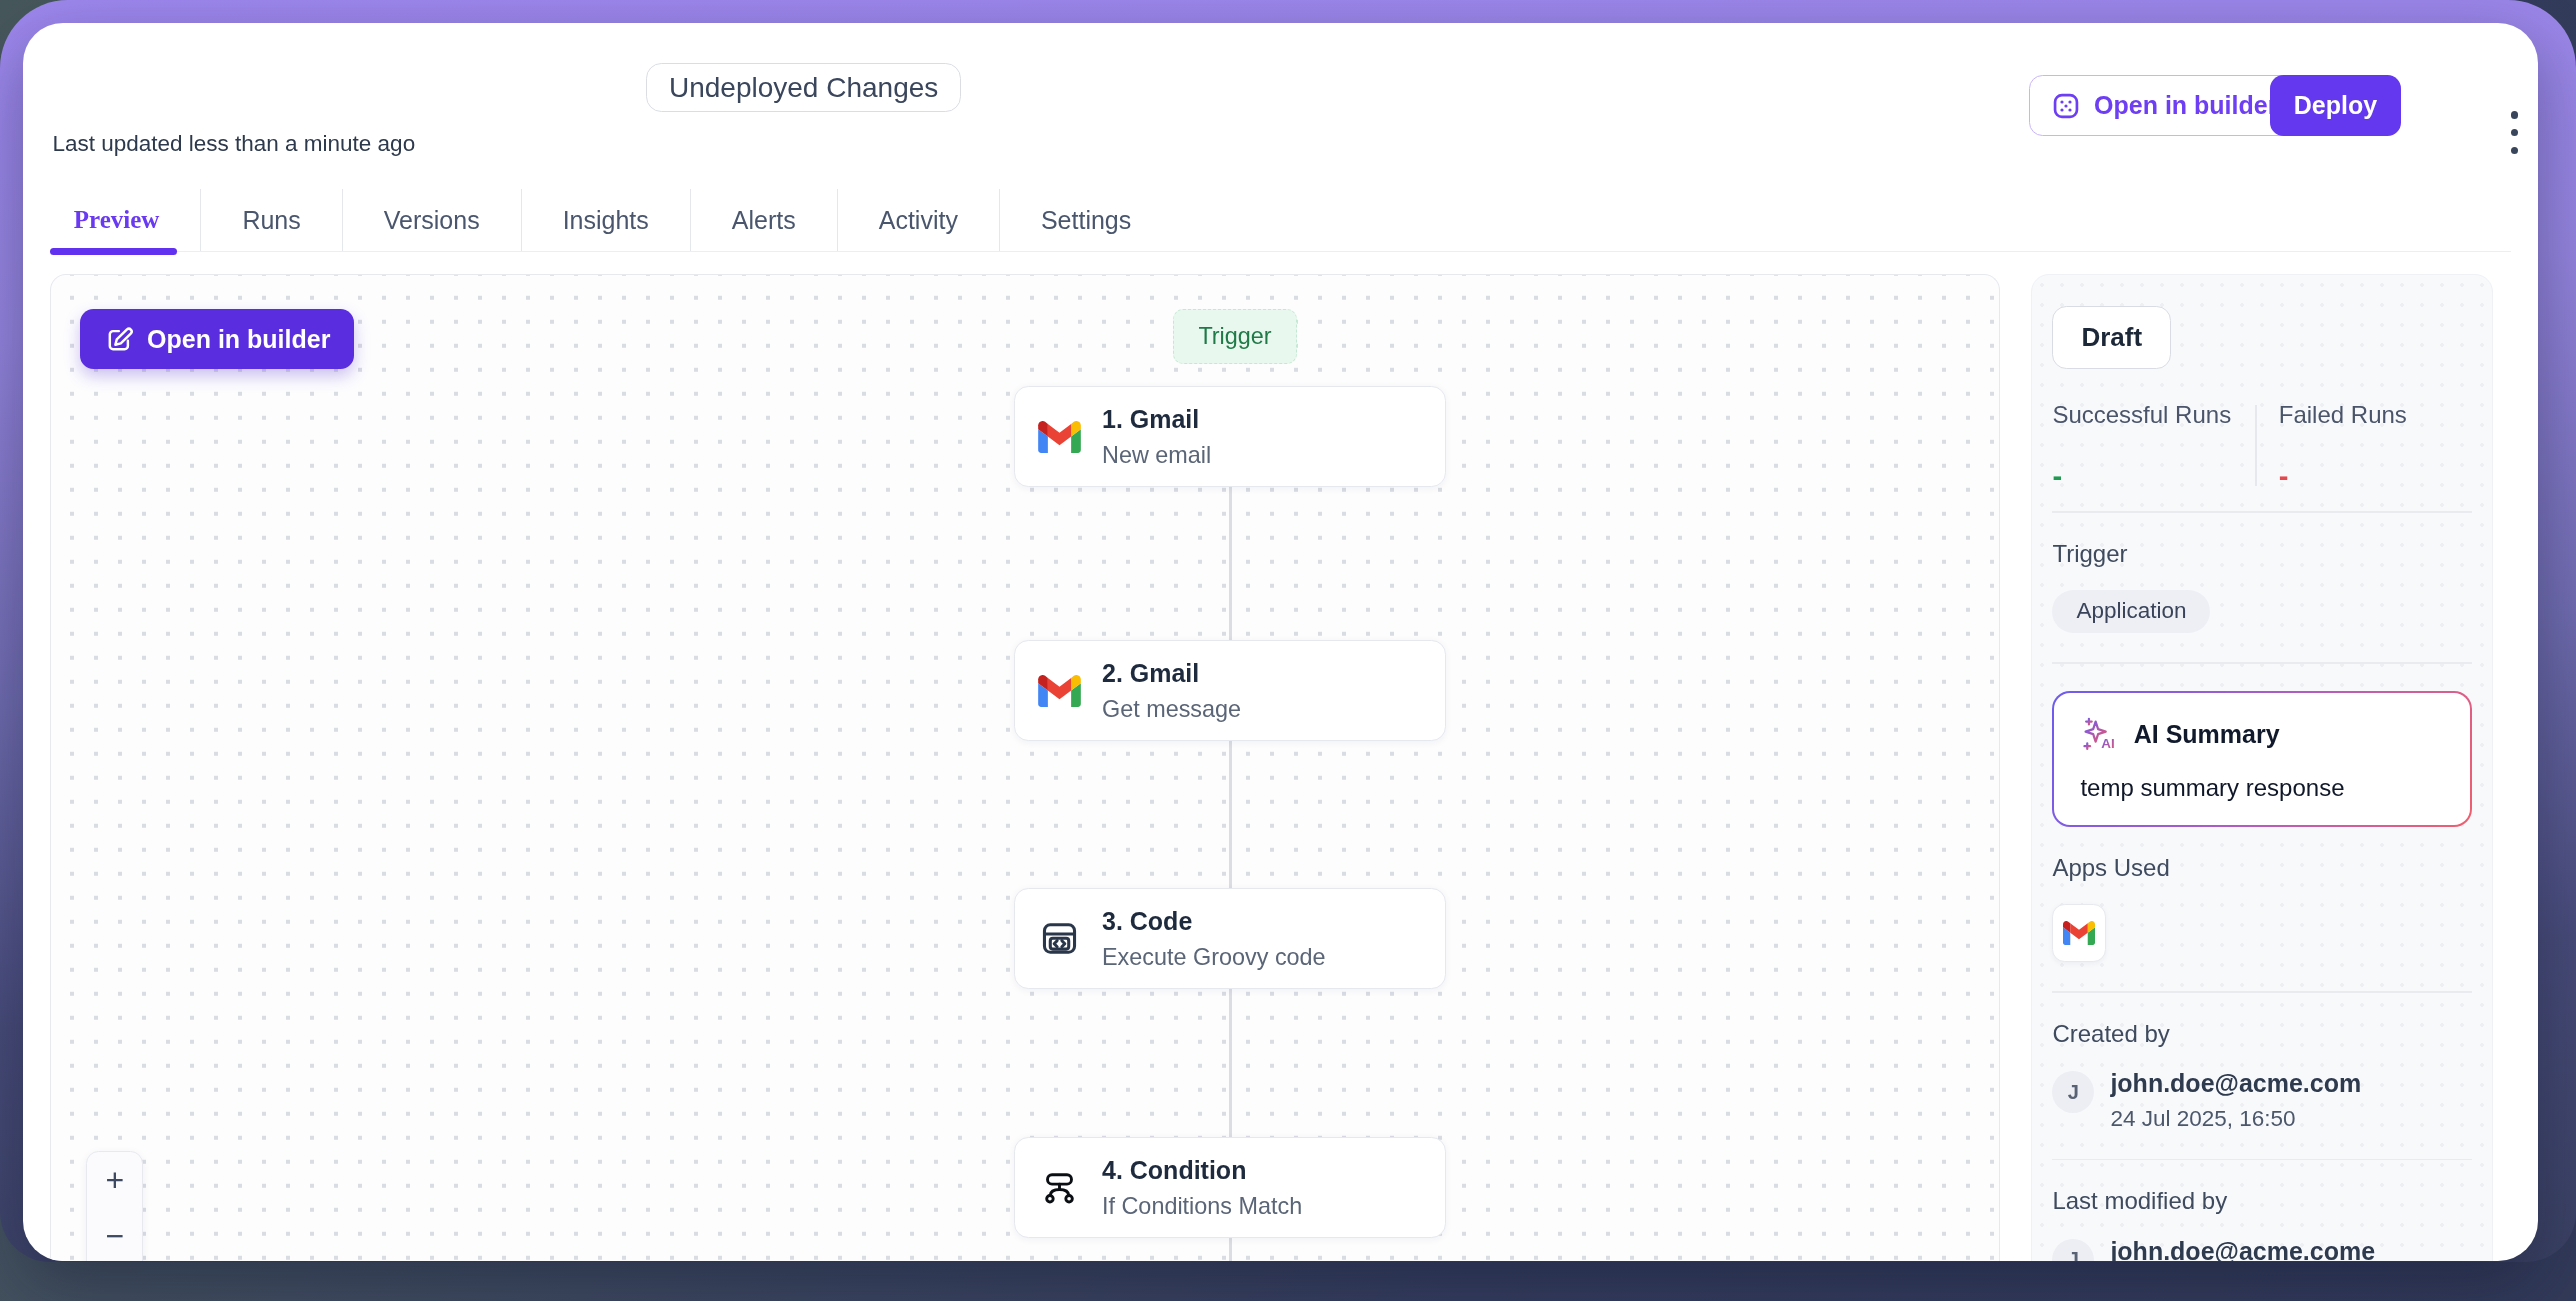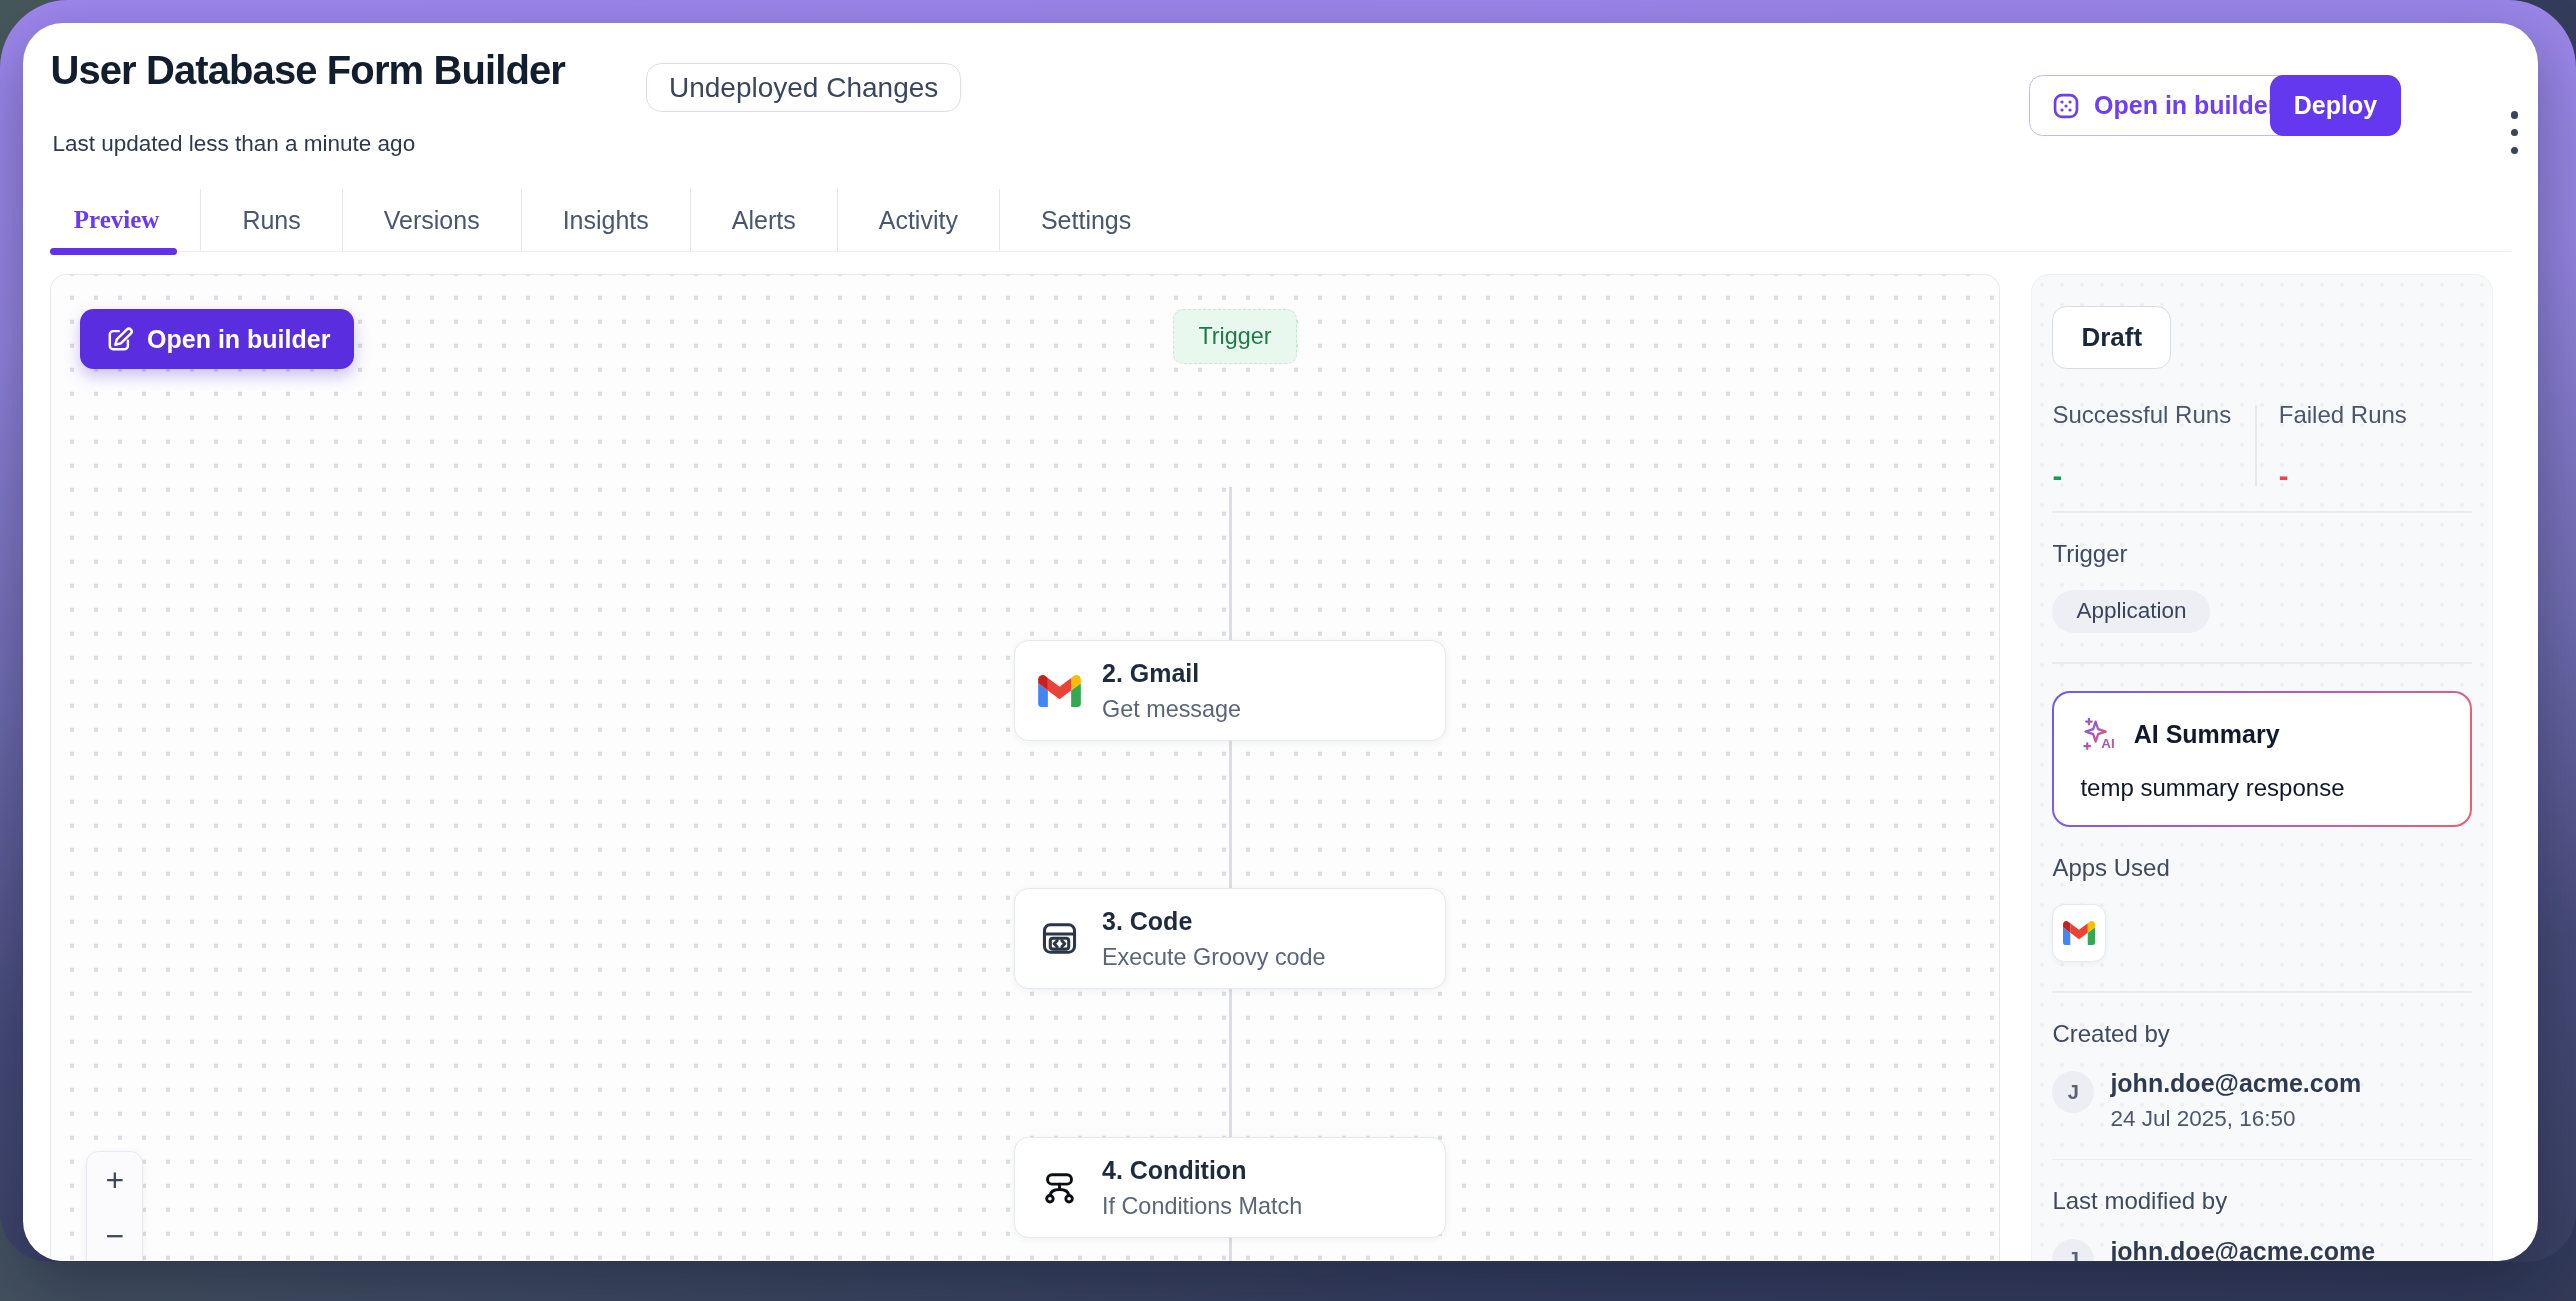--- a/index.html
+++ b/index.html
@@ -105,21 +105,20 @@
   .p-date { font-size:22.5px; color:#4b576b; }
   svg { display:block; }
 </style>
 </head>
 <body>
 
 <div class="stage">
   <div class="frame"></div>
   <div class="window">
 
-    <div class="page-title">User Database Form Builder</div>
     <div class="undeployed-badge">Undeployed Changes</div>
     <div class="subtitle">Last updated less than a minute ago</div>
 
     <div class="btn btn-outline">
       <span>
         <svg width="32" height="32" viewBox="0 0 24 24">
           <rect x="3.8" y="3.8" width="16.4" height="16.4" rx="5.2" fill="none" stroke="#6d3ef3" stroke-width="2"></rect>
           <circle cx="9" cy="9" r="1.2" fill="#6d3ef3"></circle>
             <circle cx="15" cy="9" r="1.2" fill="#6d3ef3"></circle>
           <circle cx="12" cy="12" r="1.2" fill="#6d3ef3"></circle>
@@ -154,20 +153,35 @@
           <svg width="31" height="31" viewBox="0 0 24 24" fill="none" stroke="#fff" stroke-width="1.9" stroke-linecap="round" stroke-linejoin="round">
             <path d="M11.5 5.5 H7 a2.5 2.5 0 0 0 -2.5 2.5 v9 a2.5 2.5 0 0 0 2.5 2.5 h9 a2.5 2.5 0 0 0 2.5 -2.5 V13"></path>
             <path d="M17.8 4.2 a2.2 2.2 0 0 1 3.1 3.1 L13 15 l-4.2 1.1 1.1 -4.2 Z"></path>
           </svg>
         </span>
         <span>Open in builder</span>
       </div>
 
       <div class="trigger-badge">Trigger</div>
 
+      <div class="node" style="top:111px;">
+        <span class="nicon">
+          <svg width="43" height="32" viewBox="0 0 88 66">
+            <path fill="#4285f4" d="M6 66 h14 V32 L0 17 v43 c0 3.32 2.69 6 6 6"></path>
+            <path fill="#34a853" d="M68 66 h14 c3.32 0 6-2.69 6-6 V17 L68 32"></path>
+            <path fill="#fbbc04" d="M68 6 v26 l20-15 v-8 c0-7.42-8.47-11.65-14.4-7.2"></path>
+            <path fill="#ea4335" d="M20 32 V6 l24 18 24-18 v26 L44 50"></path>
+            <path fill="#c5221f" d="M0 9 v8 l20 15 V6 l-5.6-4.2 C8.46-2.65 0 1.58 0 9"></path>
+          </svg>
+        </span>
+        <span>
+          <div class="ntitle">1. Gmail</div>
+          <div class="nsub">New email</div>
+        </span>
+      </div>
 
       <div class="node" style="top:365px;">
         <span class="nicon">
           <svg width="43" height="32" viewBox="0 0 88 66">
             <path fill="#4285f4" d="M6 66 h14 V32 L0 17 v43 c0 3.32 2.69 6 6 6"></path>
             <path fill="#34a853" d="M68 66 h14 c3.32 0 6-2.69 6-6 V17 L68 32"></path>
             <path fill="#fbbc04" d="M68 6 v26 l20-15 v-8 c0-7.42-8.47-11.65-14.4-7.2"></path>
             <path fill="#ea4335" d="M20 32 V6 l24 18 24-18 v26 L44 50"></path>
             <path fill="#c5221f" d="M0 9 v8 l20 15 V6 l-5.6-4.2 C8.46-2.65 0 1.58 0 9"></path>
           </svg>

